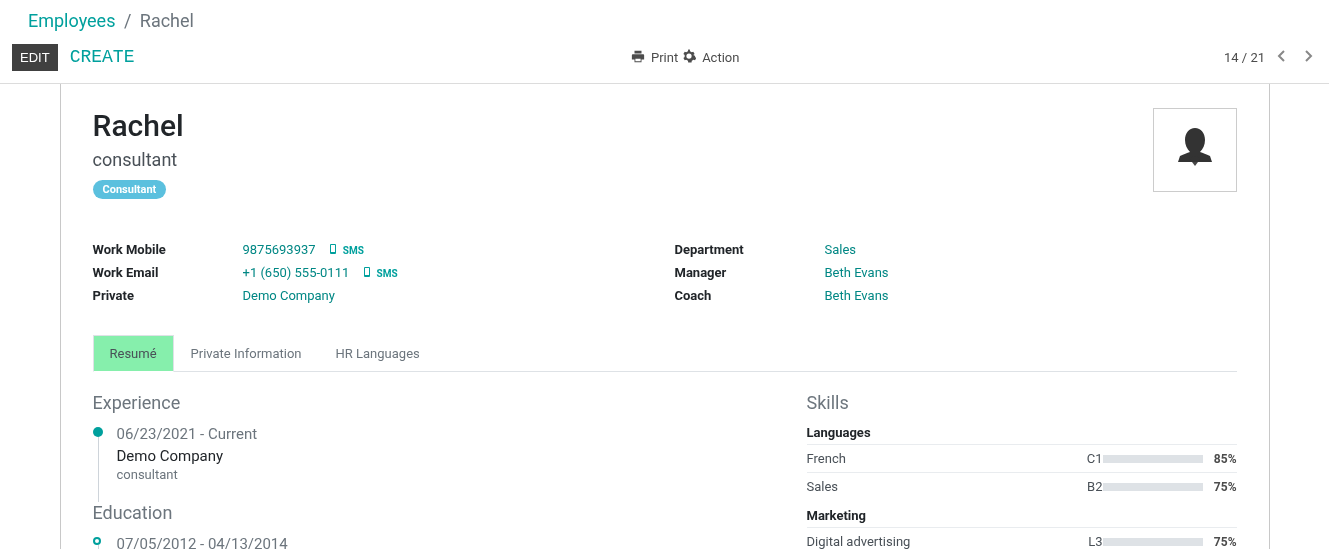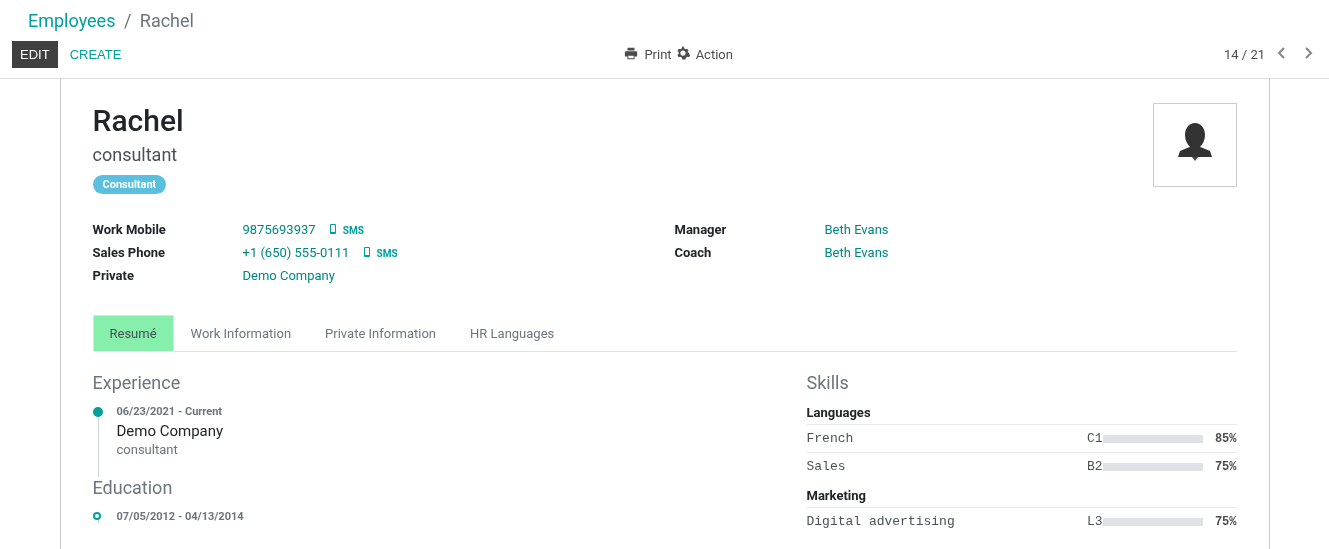--- a/index.html
+++ b/index.html
@@ -29,22 +29,23 @@
       border: none;
       padding: 6px 8px;
       font-size: 13px;
       cursor: pointer;
     }
     .btn-create {
       background: transparent;
       color: #00A09D;
       border: none;
       padding: 6px 12px;
-      font-size: 13px;
-      cursor: pointer;
+      font-size: 18px;
+      cursor: pointer;
+      font-family: Liberation Mono, monospace;
     }
     .toolbar-center {
       flex: 1;
       display: flex;
       justify-content: center;
       gap: 4px;
     }
     .toolbar-action {
       color: #4c4c4c;
       cursor: pointer;
@@ -80,21 +81,21 @@
       padding: 3px 10px;
       border-radius: 10px;
     }
     .avatar-box {
       width: 84px; height: 84px;
       border: 1px solid #ccc;
       display: flex; align-items: center; justify-content: center;
       background: #fff;
     }
     .fields { display: flex; gap: 20px; margin-top: 24px; margin-bottom: 28px; }
-    .field-col { flex: 1; }
+    .field-col { flex: 1; margin-top: 15px; }
     .field-row { display: flex; padding: 4px 0; align-items: baseline; }
     .field-label { width: 150px; font-weight: 700; color: #212529; font-size: 13px; }
     .link-val { color: #008784; cursor: pointer; }
     .sms {
       color: #00A09D;
       font-size: 10px;
       font-weight: 700;
       margin-left: 10px;
       display: inline-flex;
       align-items: center;
@@ -135,31 +136,30 @@
       position: absolute;
       left: 5px; top: 10px; bottom: 0;
       width: 1px; background: #ced4da;
     }
     .timeline-dot {
       position: absolute; left: -24px; top: 2px;
       width: 10px; height: 10px; border-radius: 50%;
       background: #00A09D;
     }
     .timeline-dot.hollow { background: #fff; border: 2px solid #00A09D; width: 8px; height: 8px; }
-    .tl-date { font-size: 11px; font-weight: 700; color: #6c757d; margin-bottom: 4px; }
+    .tl-date { font-size: 15px; font-weight: 400; color: #6c757d; margin-bottom: 4px; }
     .tl-title { font-size: 15px; color: #212529; margin-bottom: 2px; }
     .tl-sub { font-size: 13px; color: #6c757d; }
     .skill-group-title { font-weight: 700; font-size: 13px; margin: 8px 0 4px; color: #212529; }
     .skill-row {
       display: flex;
       align-items: center;
       padding: 6px 0;
       border-top: 1px solid #e9ecef;
       font-size: 13px;
-      font-family: Liberation Mono, monospace;
     }
     .skill-name { flex: 1; color: #495057; }
     .skill-level { width: 30px; text-align: right; color: #495057; }
     .skill-bar {
       width: 100px; height: 8px; background: #dee2e6; position: relative;
     }
     .skill-bar-fill { height: 100%; background: #00A09D; }
     .skill-pct { width: 34px; text-align: right; font-weight: 700; font-size: 12px; }
   </style>
 </head>
@@ -234,54 +234,57 @@
               <svg width="8" height="10" viewBox="0 0 8 10" fill="#00A09D">
                   <rect x="1" y="0" width="6" height="10" rx="1"></rect>
                   <rect x="2" y="1" width="4" height="7" fill="#fff"></rect>
                 </svg>
             </span>
             <span>SMS</span>
           </span>
         </span>
       </div>
       <div class="field-row">
-        <span class="field-label">Sales Phone</span>
+        <span class="field-label">Work Email</span>
         <span>
           <span class="link-val">+1 (650) 555-0111</span>
           <span class="sms">
             <span>
               <svg width="8" height="10" viewBox="0 0 8 10" fill="#00A09D">
                   <rect x="1" y="0" width="6" height="10" rx="1"></rect>
                   <rect x="2" y="1" width="4" height="7" fill="#fff"></rect>
                 </svg>
             </span>
             <span>SMS</span>
           </span>
         </span>
       </div>
       <div class="field-row">
         <span class="field-label">Private</span>
         <span class="link-val">Demo Company</span>
       </div>
     </div>
     <div class="field-col">
       <div class="field-row">
+        <span class="field-label">Department</span>
+        <span class="link-val">Sales</span>
+      </div>
+      <div class="field-row">
         <span class="field-label">Manager</span>
         <span class="link-val">Beth Evans</span>
       </div>
       <div class="field-row">
         <span class="field-label">Coach</span>
         <span class="link-val">Beth Evans</span>
       </div>
     </div>
   </div>
 
   <div class="tabs">
     <div class="tab active">Resumé</div>
-    <div class="tab">Work Information</div>
     <div class="tab">Private Information</div>
     <div class="tab">HR Languages</div>
   </div>
 
   <div class="tab-content">
     <div class="col-left">
       <div class="section-title">Experience</div>
       <div class="timeline">
         <div class="timeline-item">
           <span class="timeline-dot"></span>

